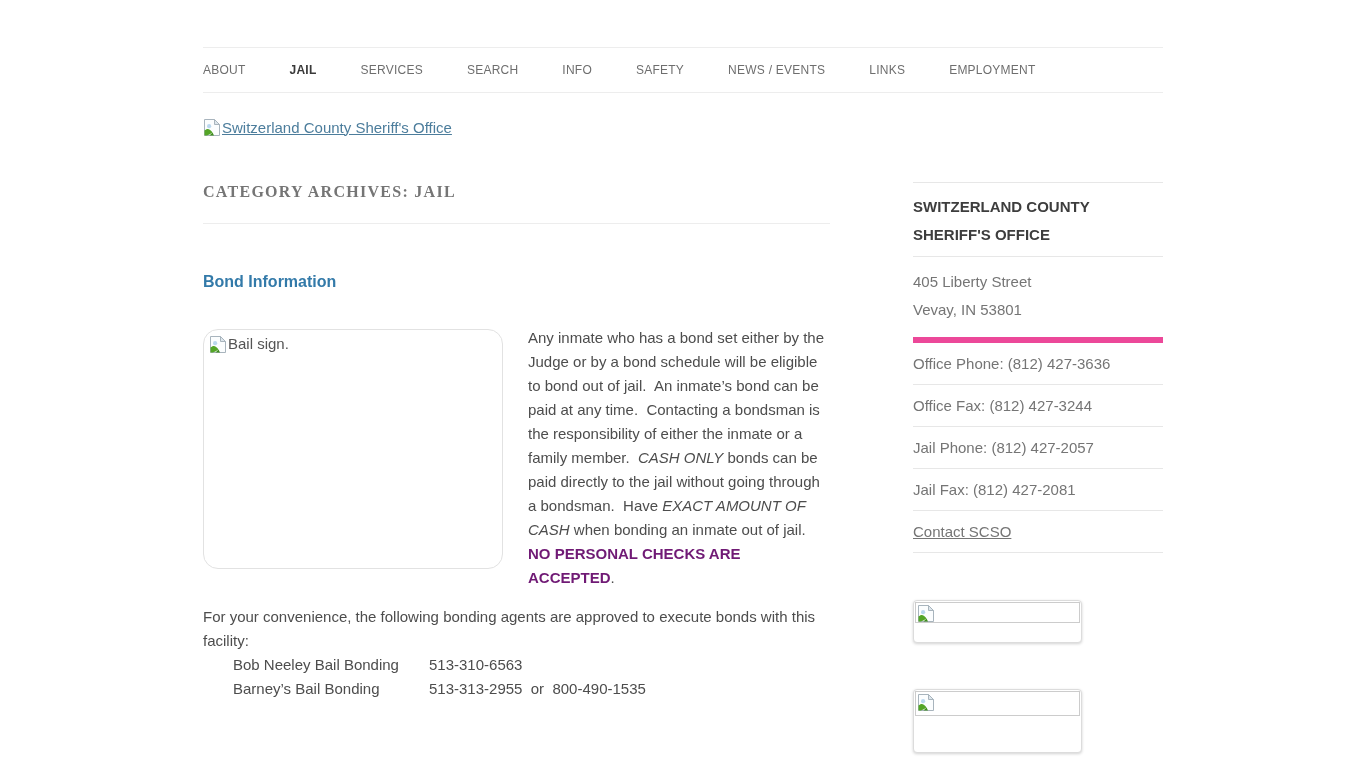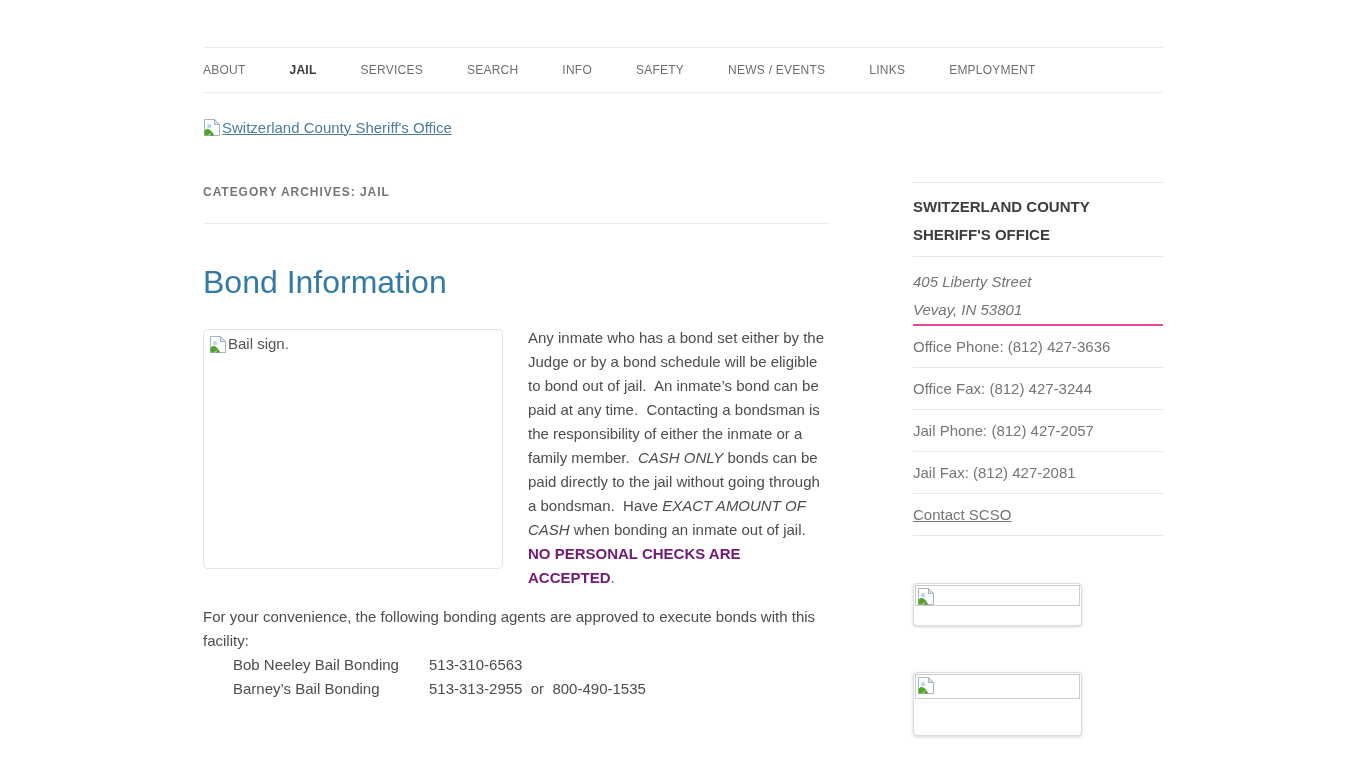--- a/index.html
+++ b/index.html
@@ -43,38 +43,39 @@
   .logo-link .bimg-icon { margin-right: 1px; }
 
   
   .content { display: flex; align-items: flex-start; }
   .main { width: 627px; margin-right: 83px; }
   .sidebar { width: 250px; }
 
   
   .archive-meta {
     margin-top: 48px;
-    font-size: 12px; font-weight: bold; letter-spacing: 0.08em;
+    font-size: 16px; font-weight: bold; letter-spacing: 0.08em;
     color: #757575; line-height: 14px;
     padding-bottom: 24px;
     border-bottom: 1px solid #ededed;
     text-transform: uppercase;
+    font-family: Liberation Serif, serif;
   }
   .entry-title {
     margin: 44px 0 0 0;
-    font-size: 32px; font-weight: normal; line-height: 28px;
+    font-size: 16px; font-weight: bold; line-height: 28px;
     color: #337aa9;
   }
   .entry-title a { color: #337aa9; text-decoration: none; cursor: pointer; }
   .entry-body { margin-top: 30px; font-size: 15px; line-height: 24px; color: #4d4d4d; }
 
   .bail-image {
     float: left;
     width: 300px; height: 240px;
-    border: 1px solid #e2e2e2; border-radius: 5px;
+    border: 1px solid #e2e2e2; border-radius: 15px;
     margin: 3px 25px 12px 0;
     padding: 4px 5px;
     display: flex; align-items: flex-start;
     color: #545454;
   }
   .bail-image .bimg-icon { margin: 1px 1px 0 0; }
   .bail-image .alt-text { font-size: 15px; line-height: 20px; }
 
   .lead-paragraph { margin: 0; white-space: pre-wrap; hyphens: auto; -webkit-hyphens: auto; }
   .seg-em { font-style: italic; }
@@ -88,21 +89,21 @@
   .agent-phone { white-space: pre; }
 
   
   .sidebar { margin-top: 45px; border-top: 1px solid #e7e7e7; font-size: 15px; color: #757575; }
   .widget-title {
     margin: 0; padding: 10px 0 7px;
     font-size: 15px; font-weight: bold; line-height: 28px;
     color: #3d3d3d; text-transform: uppercase;
     border-bottom: 1px solid #e7e7e7;
   }
-  .addr-block { padding: 11px 0 0; line-height: 28px; border-bottom: 2px solid #ec4899; font-style: italic; }
+  .addr-block { padding: 11px 0 13px; line-height: 28px; border-bottom: 6px solid #ec4899; }
   .contact-item { padding: 12px 0; line-height: 17px; border-bottom: 1px solid #e7e7e7; }
   .contact-link-item { padding: 12px 0; line-height: 17px; border-bottom: 1px solid #e7e7e7; }
   .contact-link-item a { color: #757575; text-decoration: underline; cursor: pointer; }
 
   .sidebar-img-box {
     width: 169px;
     border: 1px solid #dcdcdc; border-radius: 4px;
     box-shadow: 0 1px 3px rgba(0,0,0,0.18);
     background: #fff;
     padding: 1px;

